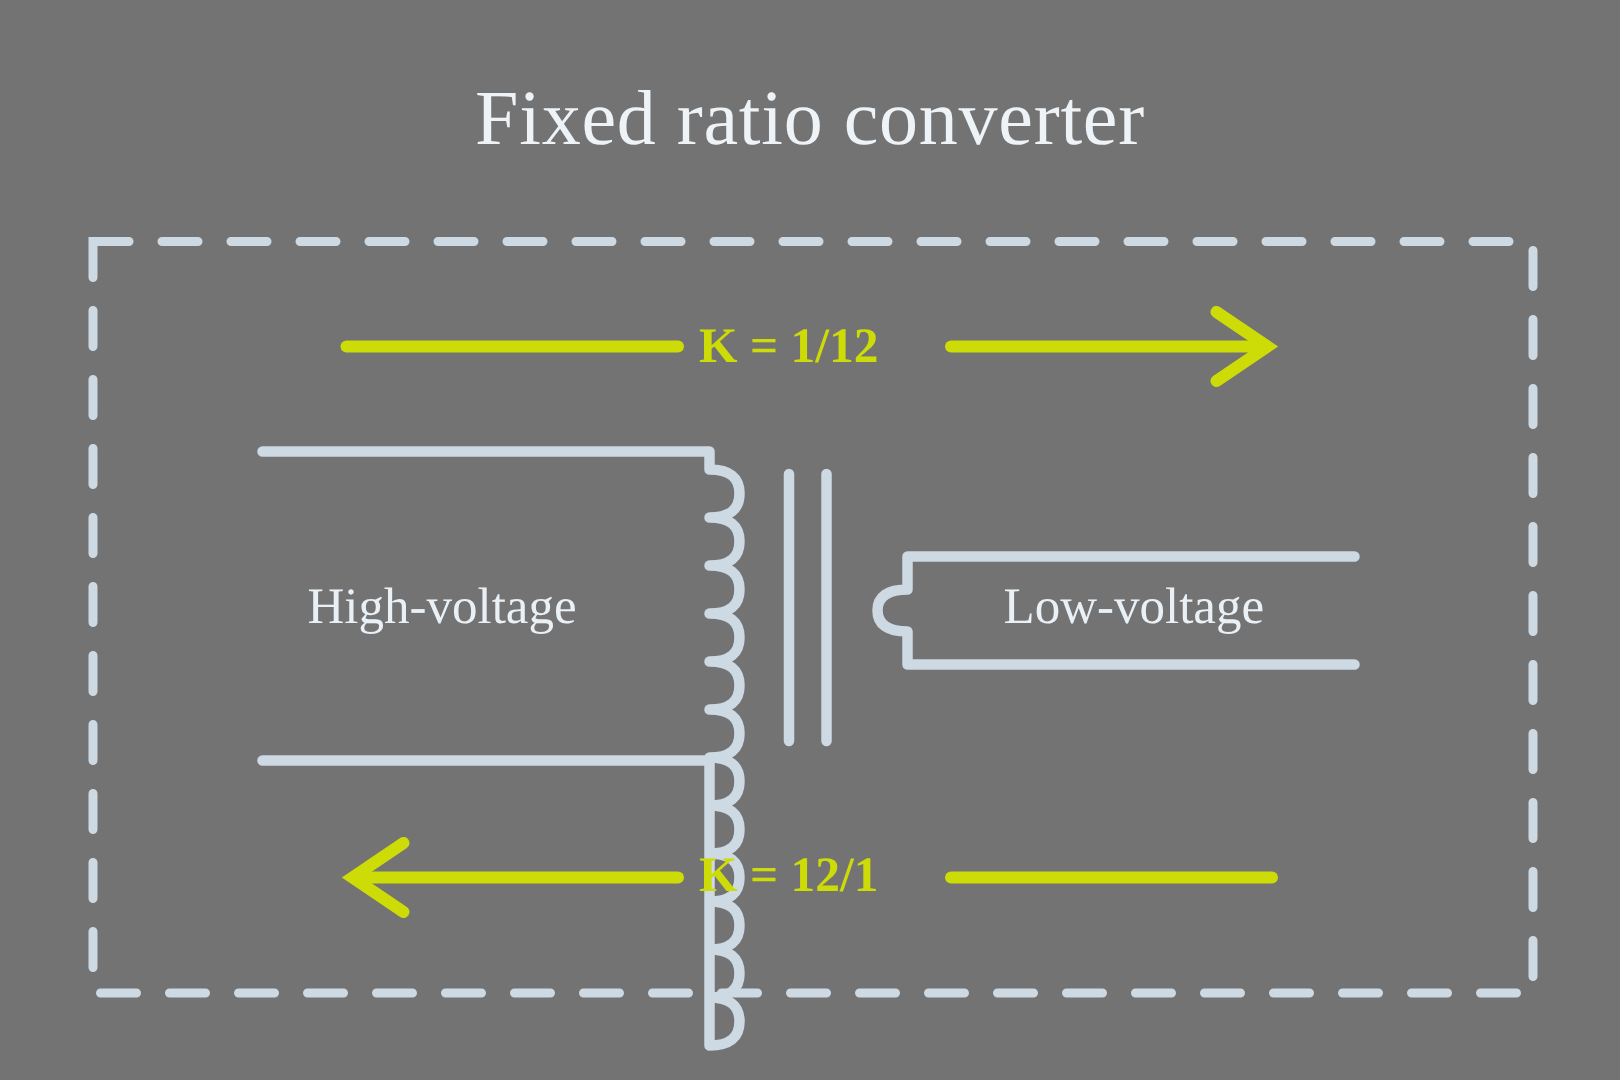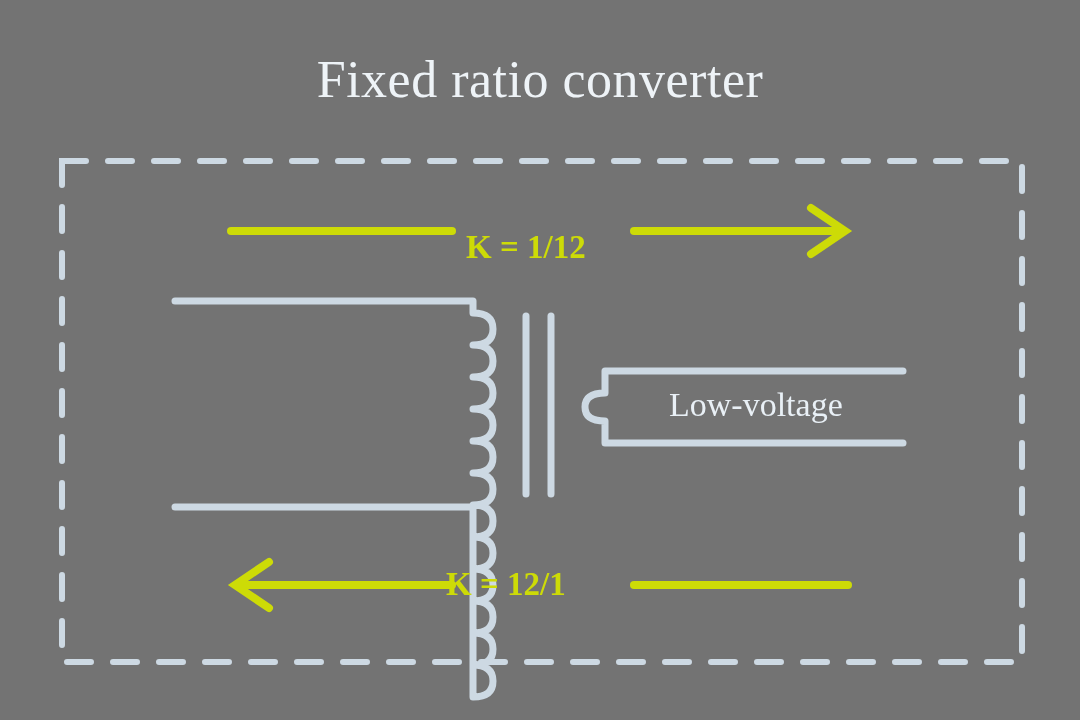--- a/index.html
+++ b/index.html
@@ -52,24 +52,24 @@
   .ratio-lbl {
     position: absolute;
     color: #cddb07;
     font-size: 33px;
     font-weight: bold;
     white-space: nowrap;
     user-select: none;
   }
   #ratio-top-label {
     left: 466px;
-    top: 229px;
+    top: 213px;
   }
   #ratio-bottom-label {
-    left: 446px;
+    left: 466px;
     top: 566px;
   }
 </style>
 </head>
 <body>
 
 <div id="canvas">
 
   <div id="title">Fixed ratio converter</div>
 
@@ -114,20 +114,21 @@
 
     <path d="M 903 371
              L 605 371
              L 605 393
              q -20 0 -20 14 q 0 14 20 14
              L 605 443
              L 903 443" fill="none" stroke="#cdd9e3" stroke-width="7" stroke-linecap="round" stroke-linejoin="round"></path>
 
   </svg>
 
+  <div class="lbl" id="high-voltage-label">High-voltage</div>
 
   <div class="lbl" id="low-voltage-label">Low-voltage</div>
 
   <div class="ratio-lbl" id="ratio-top-label">K = 1/12</div>
 
   <div class="ratio-lbl" id="ratio-bottom-label">K = 12/1</div>
 
 </div>
 
 </body></html>

